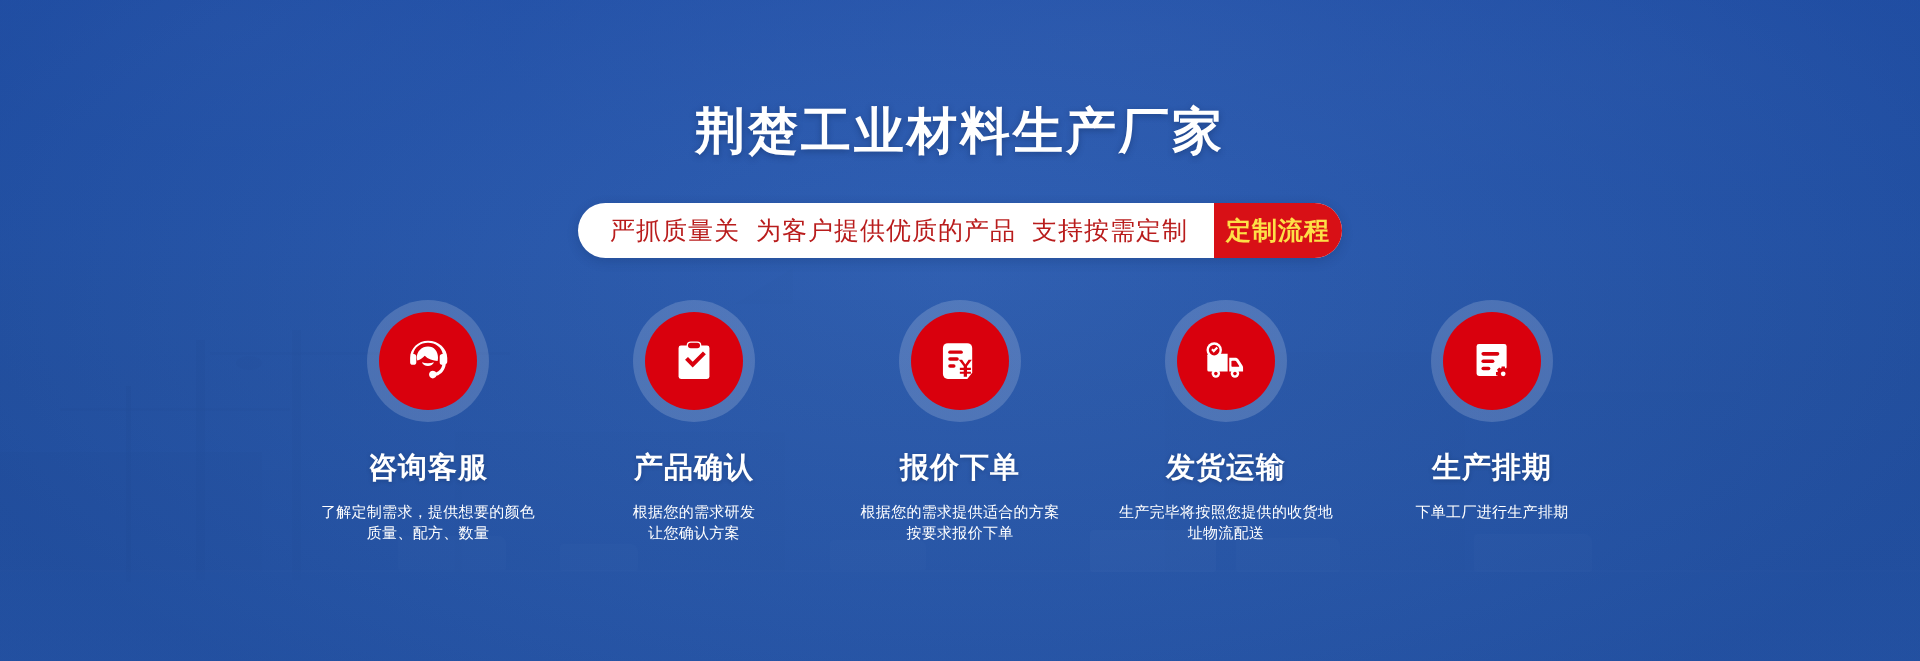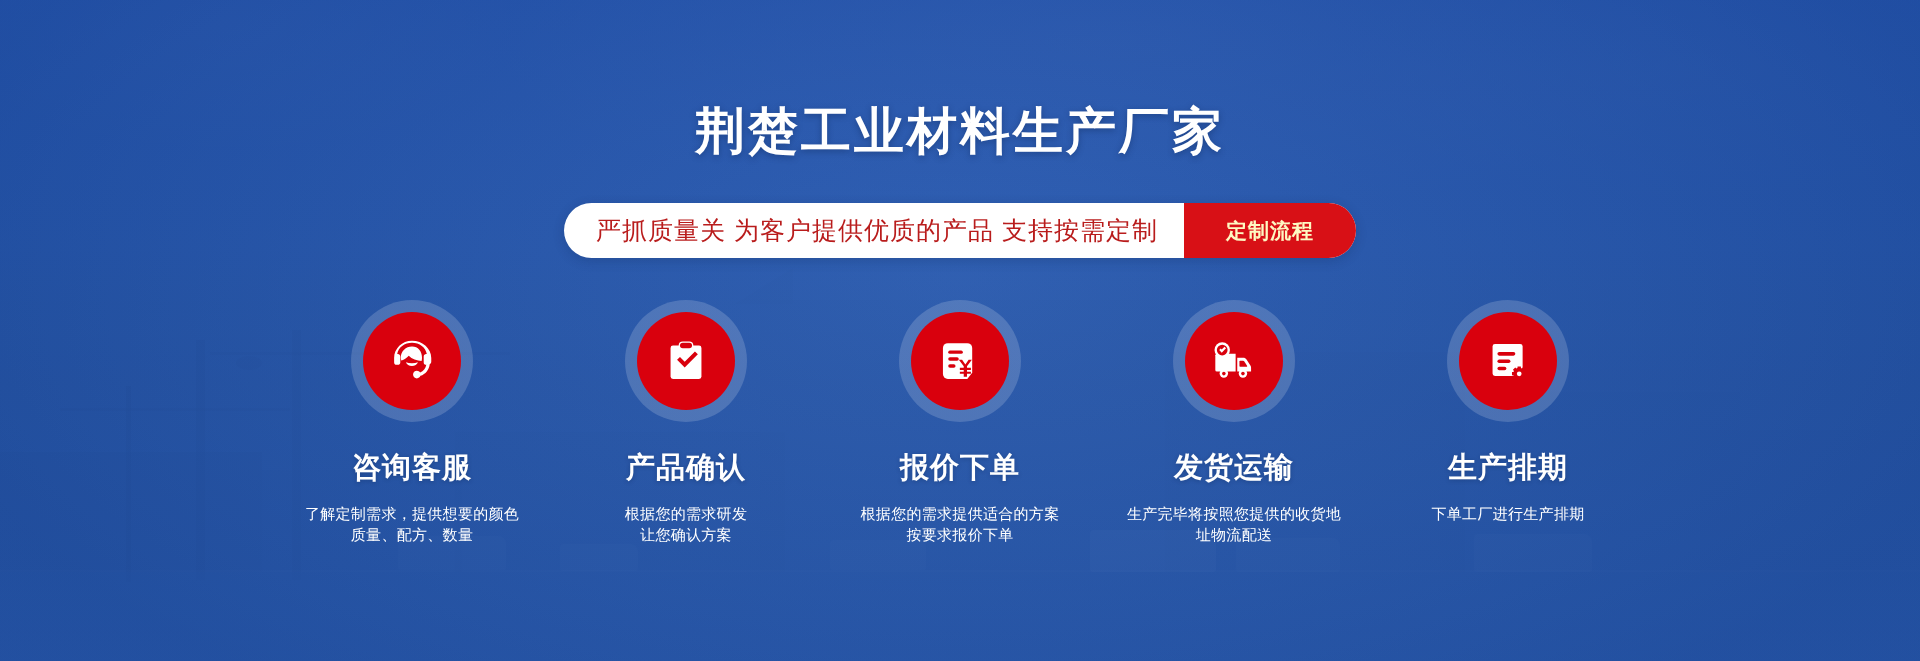--- a/index.html
+++ b/index.html
@@ -76,21 +76,21 @@
     position:absolute; inset:0;
     background:linear-gradient(180deg, rgba(33,83,176,.72) 0%, rgba(36,86,172,.80) 45%, rgba(38,88,174,.86) 100%);
     mix-blend-mode:normal;
   }
   .bg-vignette{
     position:absolute; inset:0;
     background:radial-gradient(ellipse 1250px 620px at 50% 42%, rgba(255,255,255,.05), rgba(14,40,96,.18) 85%);
   }
 
   
-  .content{ position:relative; z-index:5; width:1560px; height:661px; }
+  .content{ position:relative; z-index:5; width:1560px; height:661px;font-family:Liberation Mono, monospace; }
 
   .headline{
     position:absolute; top:98px; left:0; width:1920px;
     text-align:center;
     font-size:50px; font-weight:bold; color:#ffffff;
     letter-spacing:3px;
     text-shadow:0 2px 6px rgba(10,30,70,.35);
   }
 
   .subbar-wrap{
@@ -107,32 +107,32 @@
   }
   .subbar-text{
     display:flex; align-items:center;
     padding:0 26px 0 32px;
     font-size:25px; color:#b91c1c;
     letter-spacing:1px;
     white-space:nowrap;
   }
   .subbar-badge{
     display:flex; align-items:center; justify-content:center;
-    padding:0 42px;
+    padding:0 12px;
     background:#d81016;
-    color:#fef9c3;
-    font-size:21px; font-weight:bold;
+    color:#fde047;
+    font-size:25px; font-weight:bold;
     letter-spacing:1px;
     white-space:nowrap;
   }
 
   .steps{
     position:absolute; top:300px; left:0; width:1920px;
     display:flex; justify-content:center; align-items:flex-start;
-    gap:8px;
+    gap:0;
   }
   .step{
     width:266px;
     display:flex; flex-direction:column; align-items:center;
   }
   .step-icon-ring{
     width:122px; height:122px;
     border-radius:50%;
     background:rgba(255,255,255,.17);
     display:flex; align-items:center; justify-content:center;

